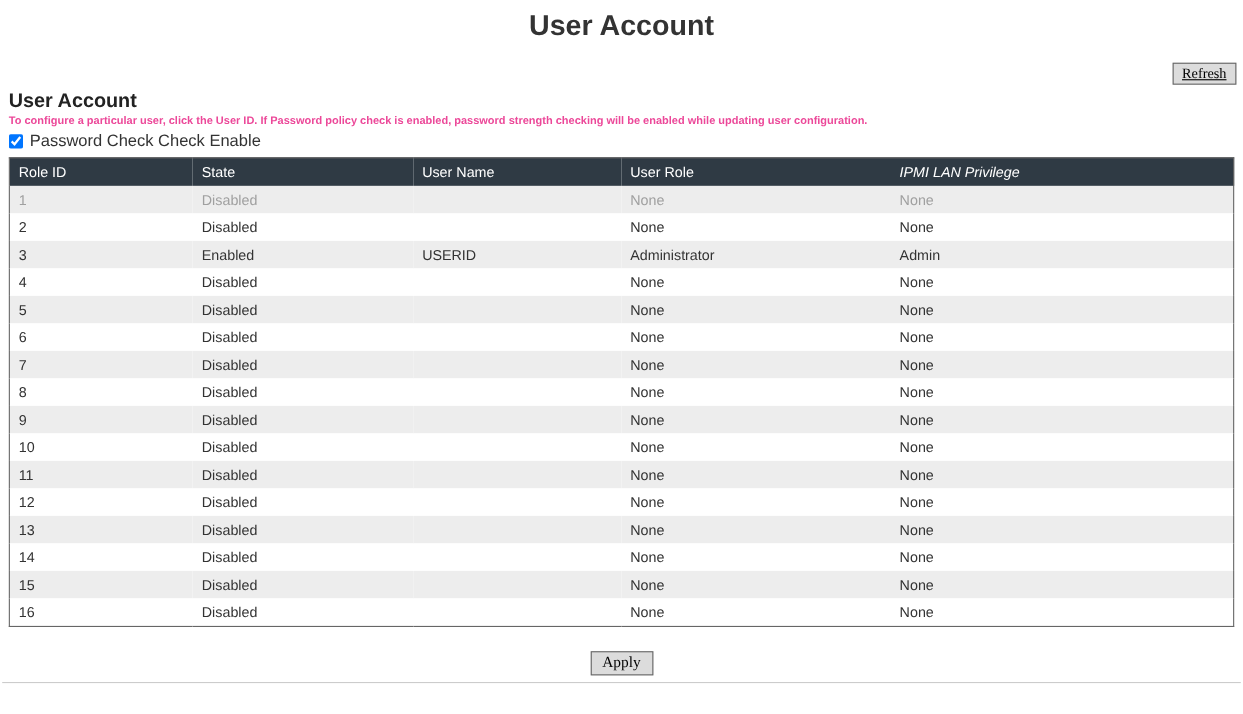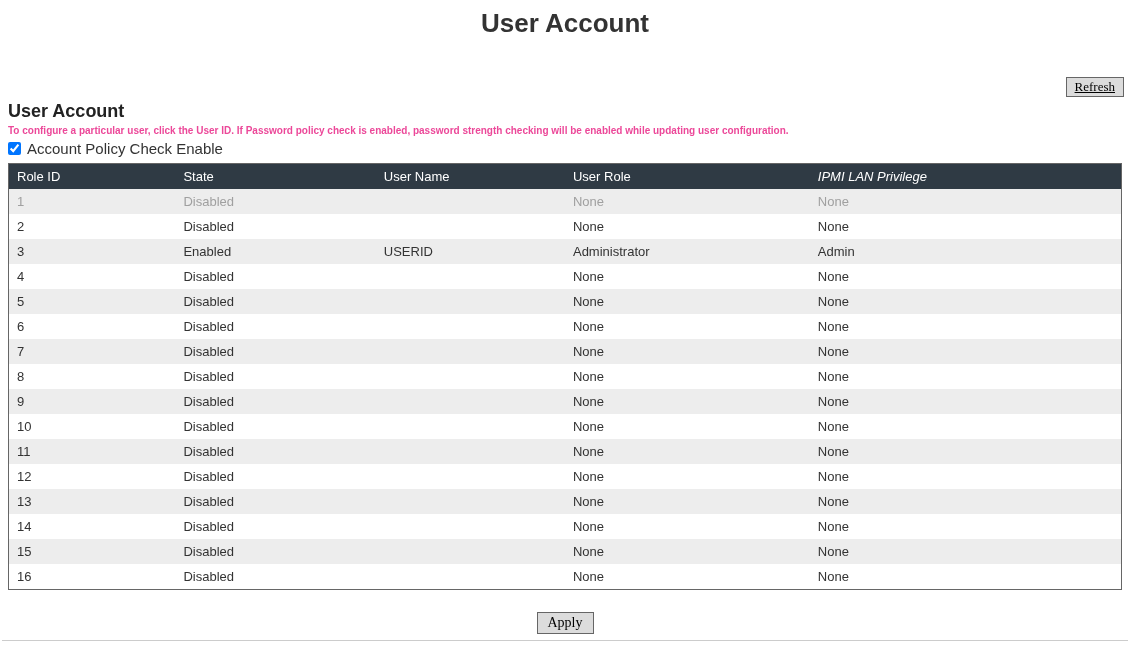--- a/index.html
+++ b/index.html
@@ -13,21 +13,20 @@
     .page-title {
       text-align: center;
       font-size: 26px;
       font-weight: bold;
       color: #333;
       padding: 8px 0 18px;
     }
     .topbar {
       position: relative;
       height: 24px;
-      margin-top: 20px;
     }
     .refresh-btn {
       position: absolute;
       right: 6px;
       top: 0;
       background: #dcdcdc;
       border: 1px solid #666;
       font-family: "Times New Roman", serif;
       font-size: 13px;
       text-decoration: underline;
@@ -114,21 +113,21 @@
 
 <div class="topbar">
   <button class="refresh-btn">Refresh</button>
 </div>
 
 <div class="section">
   <div class="section-title">User Account</div>
   <div class="section-desc">To configure a particular user, click the User ID. If Password policy check is enabled, password strength checking will be enabled while updating user configuration.</div>
   <div class="checkbox-row">
     <input type="checkbox" id="pwpolicy" checked="" style="">
-    <label for="pwpolicy">Account Policy Check Enable</label>
+    <label for="pwpolicy">Password Check Check Enable</label>
   </div>
 </div>
 
 <table>
   <thead>
     <tr>
       <th class="col-id">Role ID</th>
       <th class="col-state">State</th>
       <th class="col-name">User Name</th>
       <th class="col-role">User Role</th>

